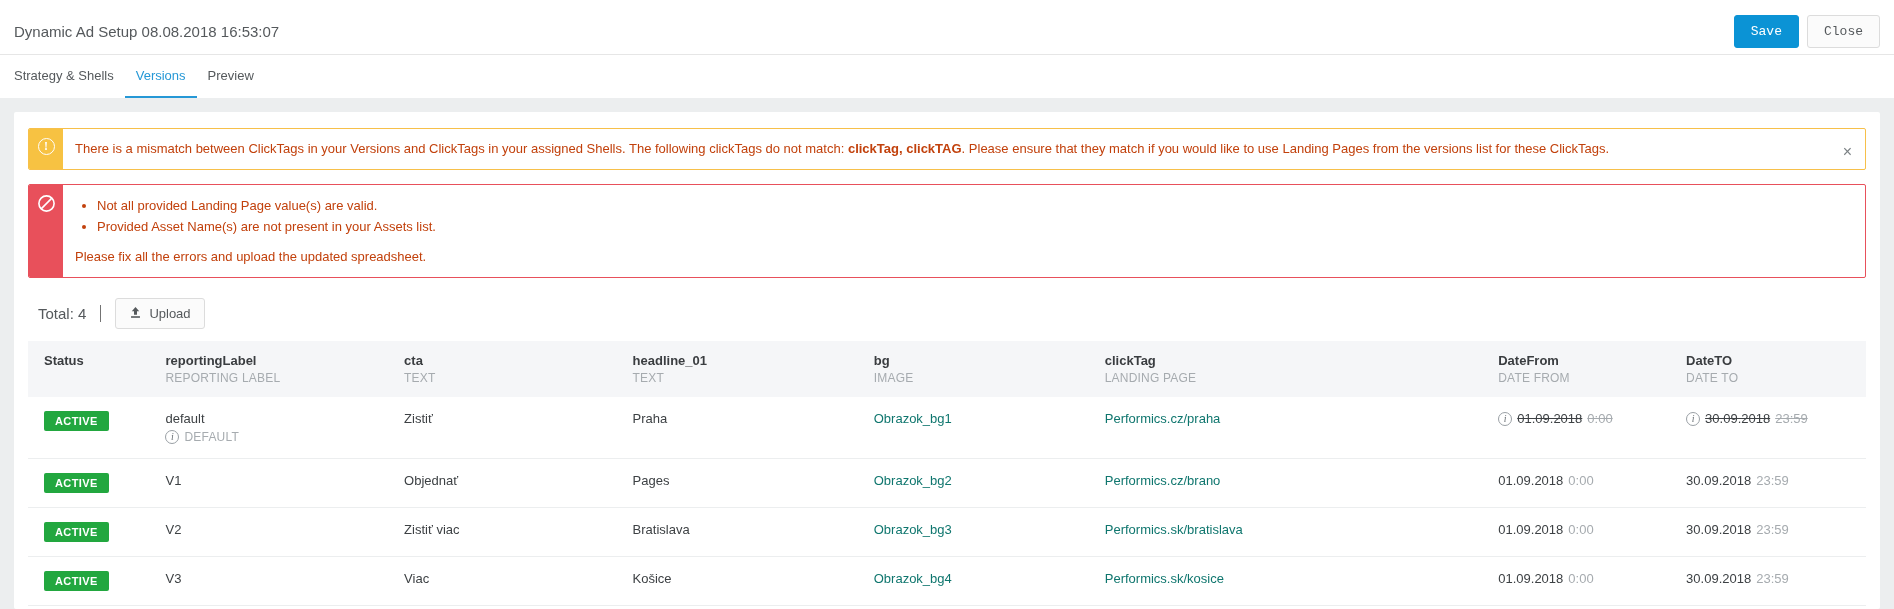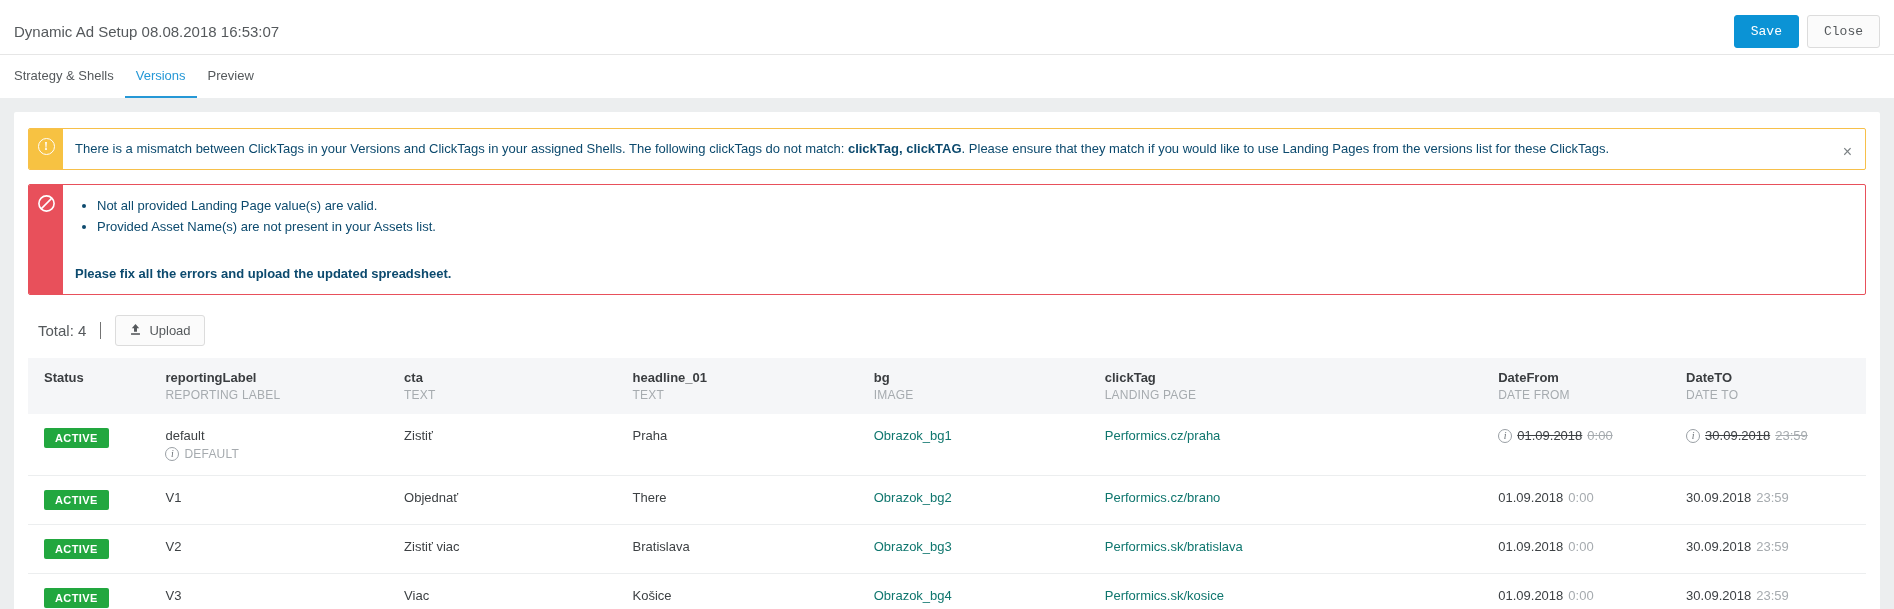--- a/index.html
+++ b/index.html
@@ -115,42 +115,42 @@
     padding-top: 9px;
     color: #ffffff;
   }
   .alert-warning .alert-icon { background: #f7c242; }
   .alert-danger  .alert-icon { background: #e8505b; }
 
   .alert-body {
     flex: 1 1 auto;
     padding: 9px 12px 9px 12px;
     font-size: 13px;
-    color: #0c4a6e;
+    color: #c2410c;
     line-height: 1.5;
   }
   .alert-warning .alert-body { padding-top: 10px; padding-bottom: 10px; }
   .alert-body b { font-weight: 700; }
   .alert-close {
     flex: 0 0 auto;
     padding: 7px 13px 0 0;
     font-size: 16px;
     color: #7b8184;
     cursor: pointer;
     line-height: 1;
     background: none;
     border: none;
     font-family: "Liberation Sans", sans-serif;
   }
   .err-list {
     margin: 2px 0 0 0;
     padding-left: 22px;
   }
   .err-list li { margin: 0 0 2px 0; }
-  .err-foot { margin: 27px 0 2px 0; font-weight: bold; }
+  .err-foot { margin: 10px 0 2px 0; }
 
   .icon-circle {
     width: 17px; height: 17px;
     border-radius: 50%;
     display: inline-flex;
     align-items: center;
     justify-content: center;
     font-size: 12px;
     font-weight: 700;
     font-family: "Liberation Serif", serif;
@@ -402,21 +402,21 @@
                 <span class="date-time">23:59</span>
               </div>
             </td>
           </tr>
           <tr>
             <td class="c-status"><span class="badge-active">ACTIVE</span></td>
             <td class="c-label">
               <div>V1</div>
             </td>
             <td class="c-cta">Objednať</td>
-            <td class="c-headline">There</td>
+            <td class="c-headline">Pages</td>
             <td class="c-bg"><span class="link-error">Obrazok_bg2</span></td>
             <td class="c-click"><span class="link-error">Performics.cz/brano</span></td>
             <td class="c-from">
               <div class="date-cell">
                 <span class="date-main">01.09.2018</span>
                 <span class="date-time">0:00</span>
               </div>
             </td>
             <td class="c-to">
               <div class="date-cell">

